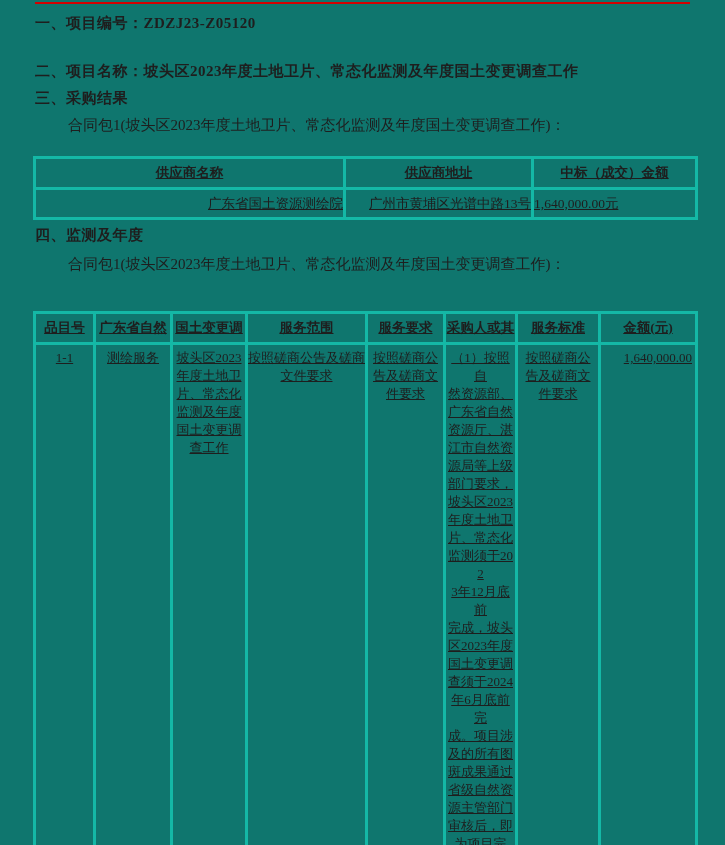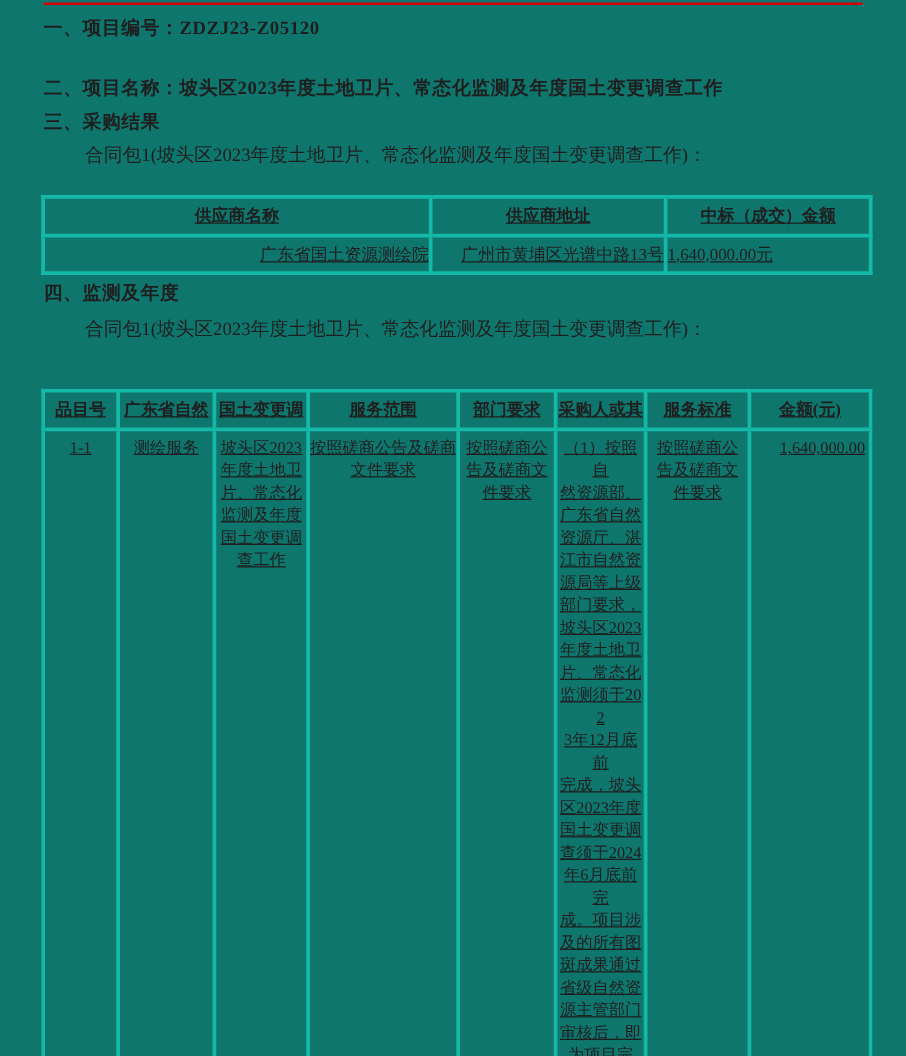--- a/index.html
+++ b/index.html
@@ -149,21 +149,21 @@
           <col style="width:72px">
           <col style="width:83px">
           <col style="width:97px">
       </colgroup>
       <tbody>
           <tr>
         <th>品目号</th>
         <th>广东省自然</th>
         <th>国土变更调</th>
         <th>服务范围</th>
-        <th>部门要求</th>
+        <th>服务要求</th>
         <th>采购人或其</th>
         <th>服务标准</th>
         <th>金额(元)</th>
       </tr>
       <tr>
         <td>1-1</td>
         <td>测绘服务</td>
         <td>坡头区2023
 年度土地卫
 片、常态化

